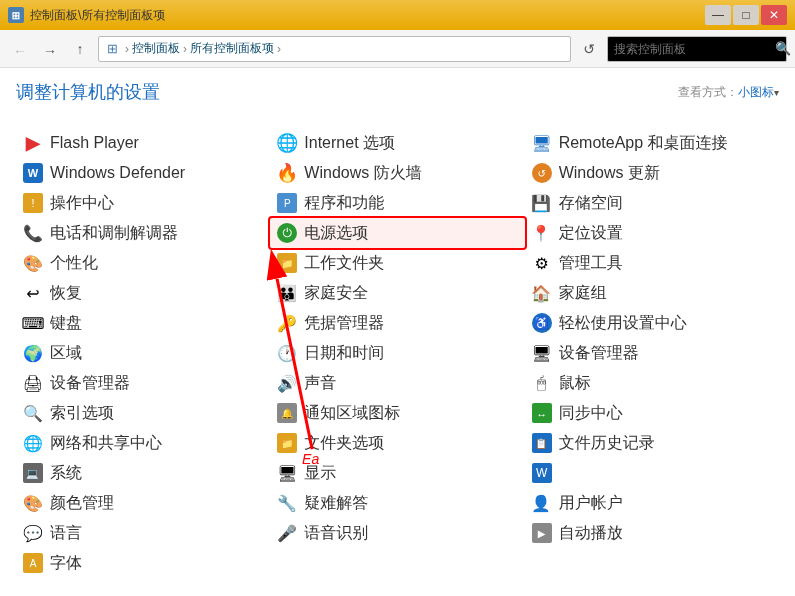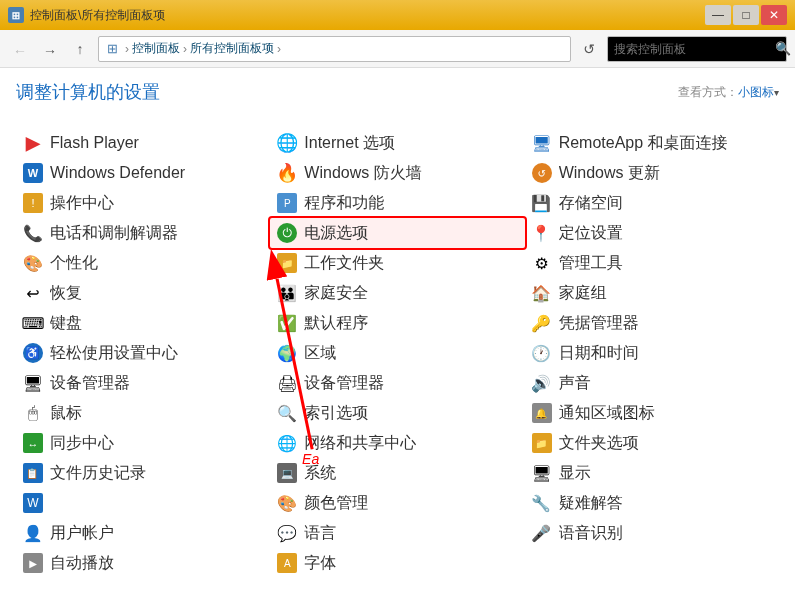--- a/index.html
+++ b/index.html
@@ -277,26 +277,20 @@
           <span class="item-label">家庭组</span>
         </div>
         <div class="ctrl-item">
           <div class="item-icon">
             <span style="font-size:16px;">⌨</span>
           </div>
           <span class="item-label">键盘</span>
         </div>
         <div class="ctrl-item">
           <div class="item-icon">
-            <span style="font-size:16px;">✅</span>
-          </div>
-          <span class="item-label">默认程序</span>
-        </div>
-        <div class="ctrl-item">
-          <div class="item-icon">
             <span style="font-size:16px;">🔑</span>
           </div>
           <span class="item-label">凭据管理器</span>
         </div>
         <div class="ctrl-item">
           <div class="item-icon">
             <div style="width:20px;height:20px;background:#1a6dc0;border-radius:50%;display:flex;align-items:center;justify-content:center;color:white;font-size:12px;">♿</div>
           </div>
           <span class="item-label">轻松使用设置中心</span>
         </div>

